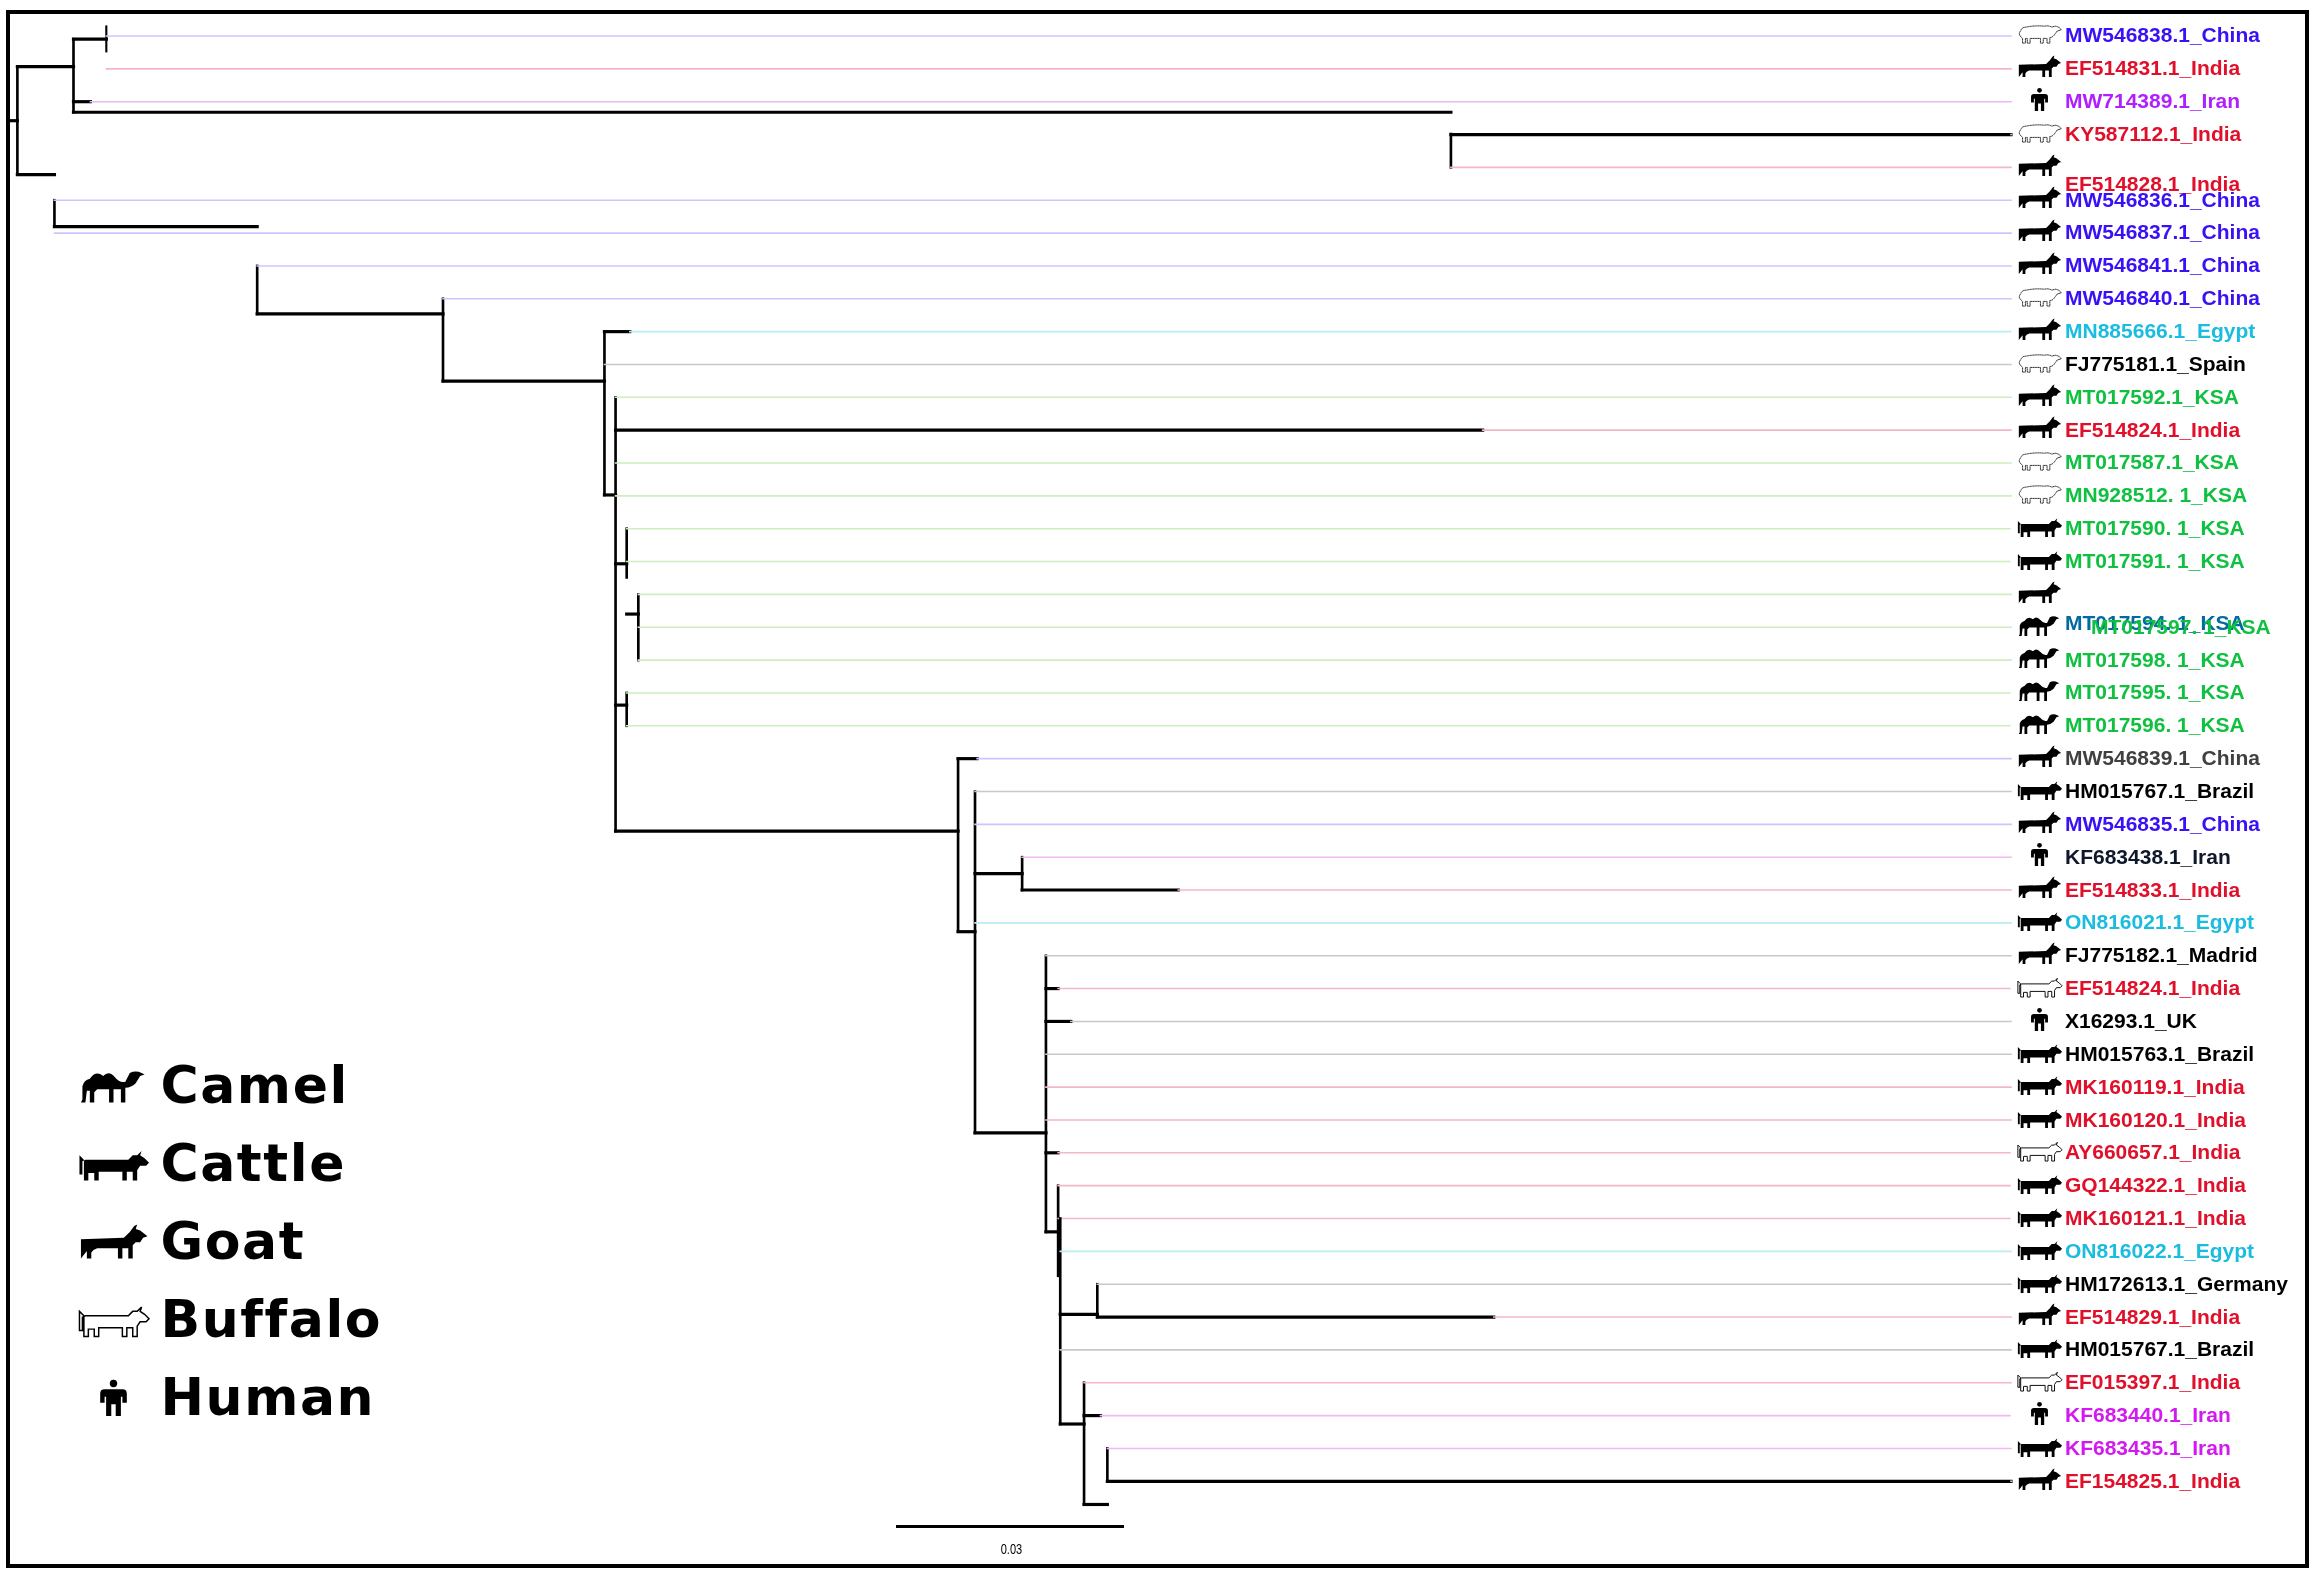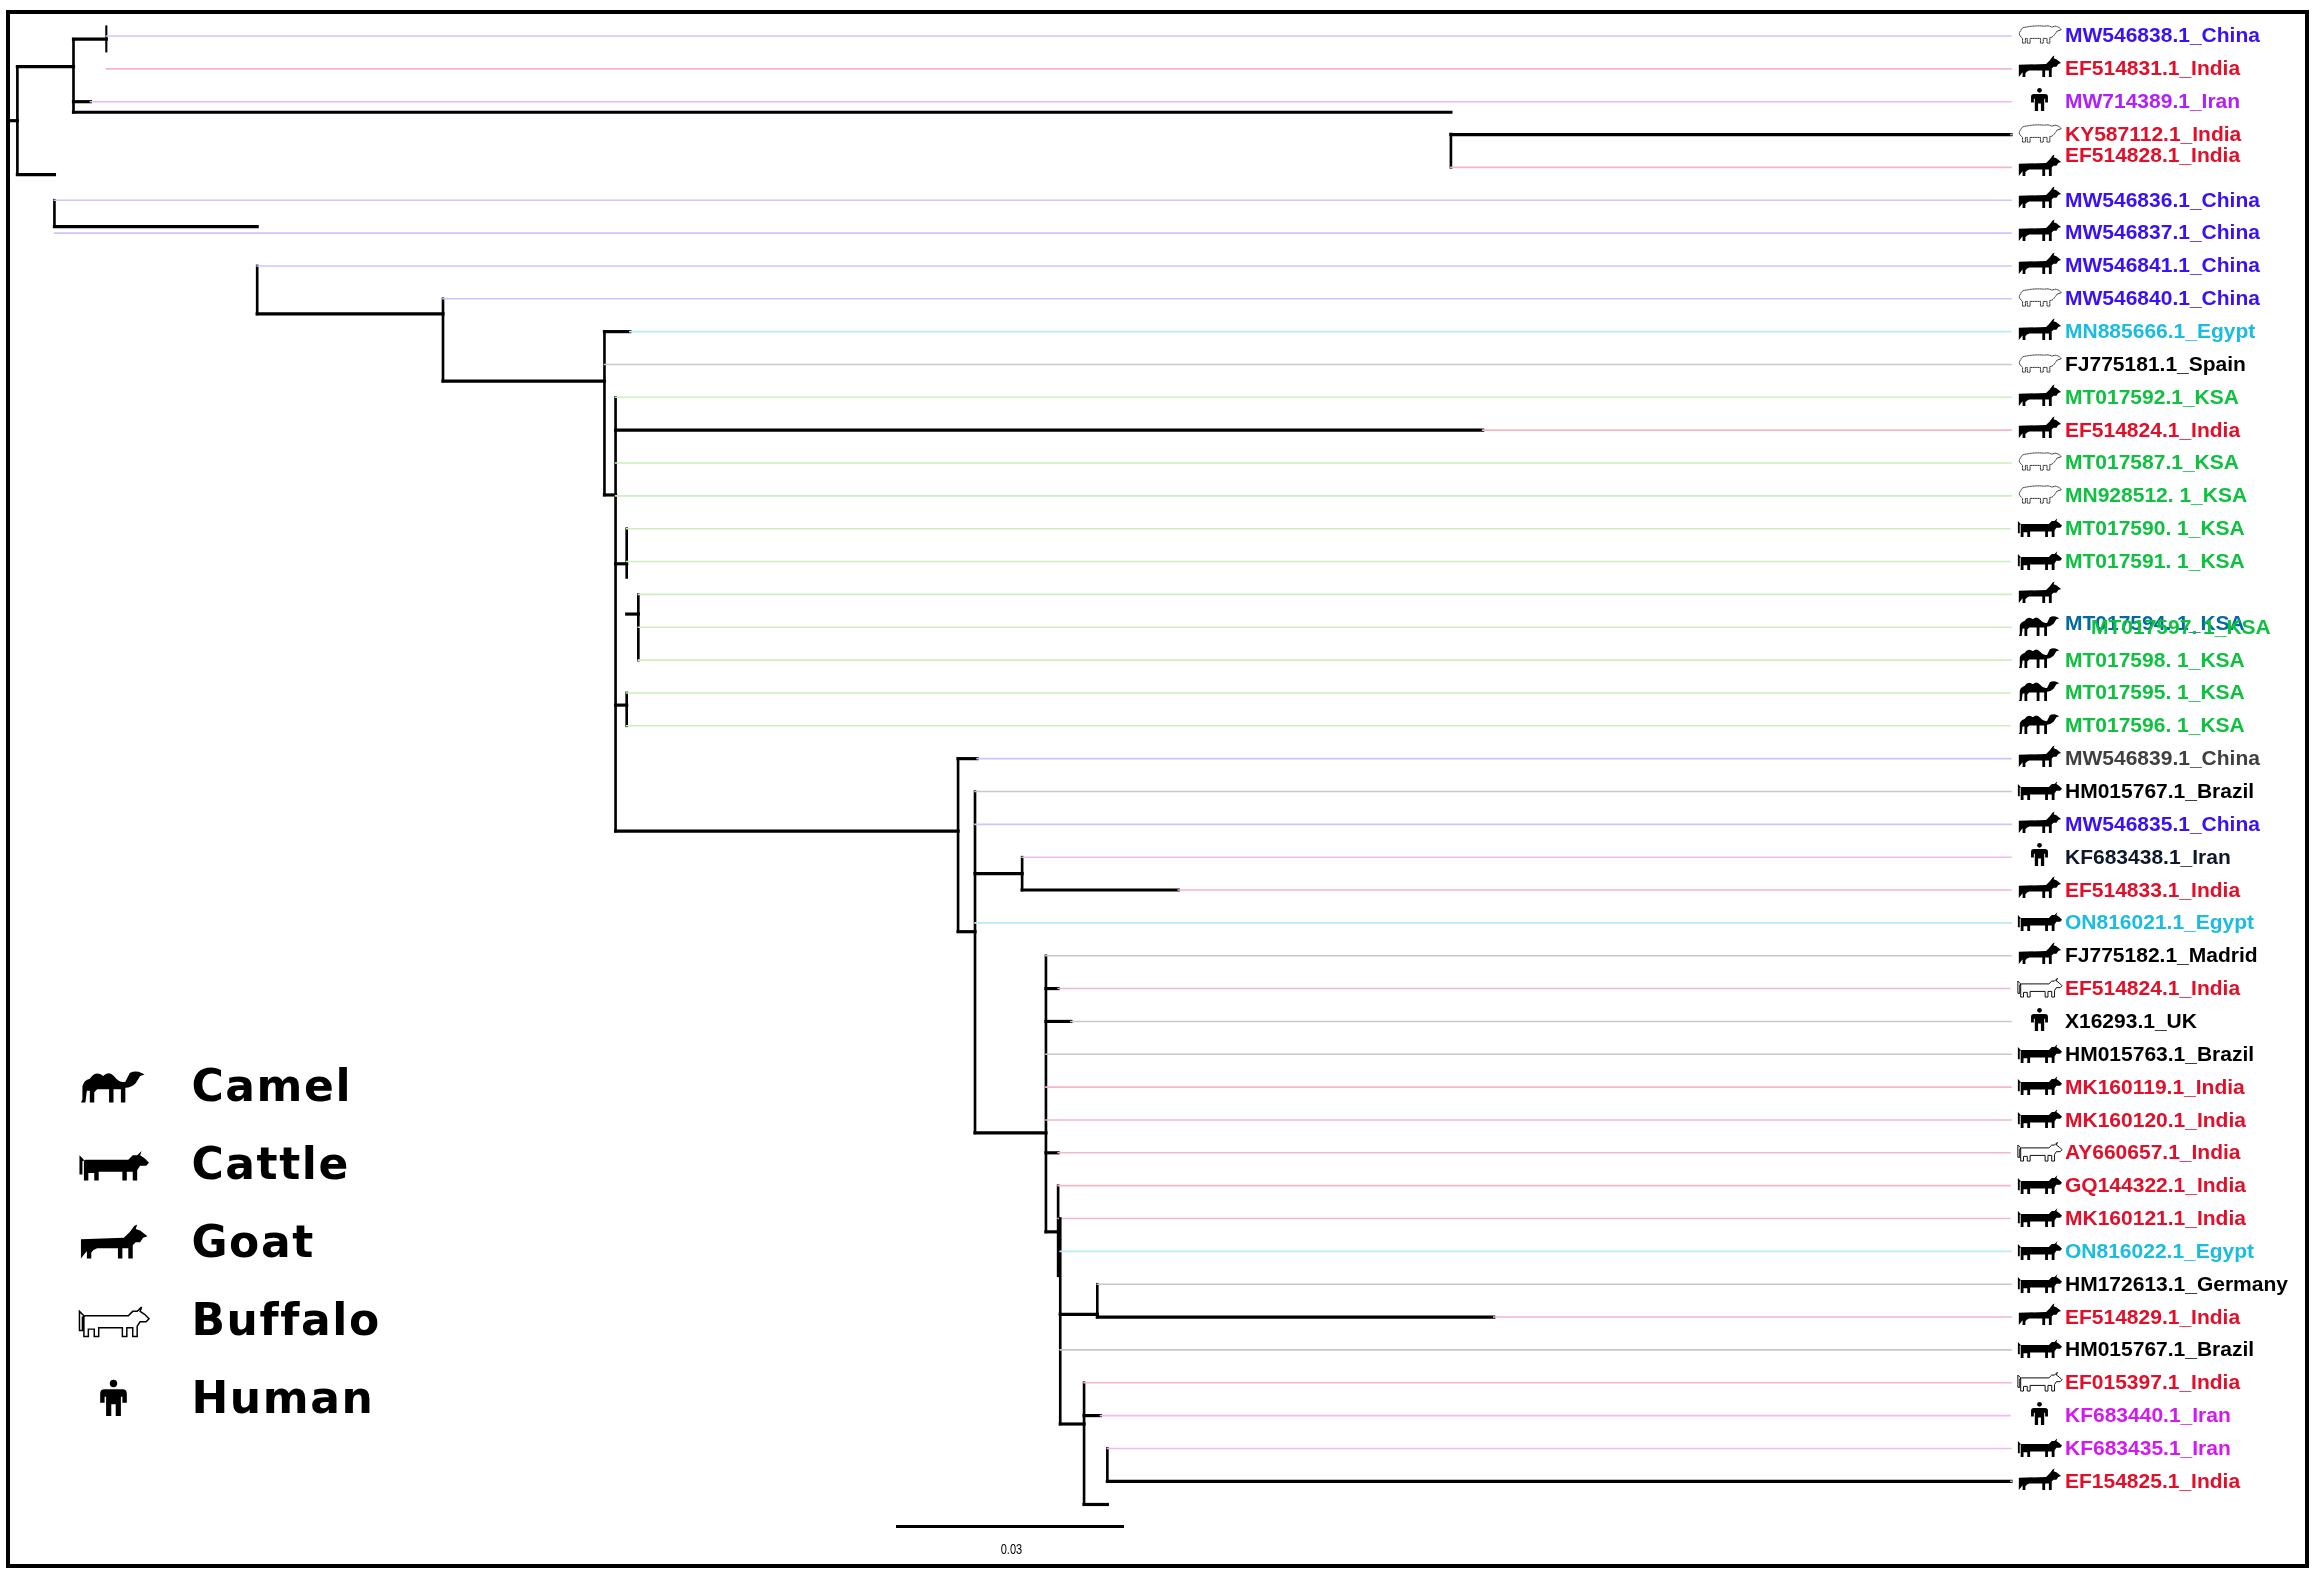--- a/index.html
+++ b/index.html
@@ -4,21 +4,21 @@
 <style>
   html,body{margin:0;padding:0;background:#fff;}
   body{width:2319px;height:1577px;position:relative;overflow:hidden;font-family:"Liberation Sans",sans-serif;}
   #frame{position:absolute;left:6.4px;top:10px;width:2295px;height:1550px;border:4.2px solid #000;box-sizing:content-box;}
   svg#tree{position:absolute;left:0;top:0;}
   .leaf-label{position:absolute;left:2065px;font-weight:bold;font-size:21px;line-height:23px;white-space:nowrap;}
   .leaf-icon{position:absolute;left:2016px;width:47px;height:26.5px;}
   .legend{position:absolute;left:74px;top:1046px;}
   .legend-item{display:flex;align-items:center;height:78px;}
   .legend-icon{width:79px;height:37px;margin-right:7.4px;}
-  .legend-label{font-family:"DejaVu Sans",sans-serif;font-weight:bold;font-size:44px;letter-spacing:1.6px;color:#000;margin-left:31px;}
+  .legend-label{font-family:"DejaVu Sans",sans-serif;font-weight:bold;font-size:52px;letter-spacing:1.6px;color:#000;}
   .scale-bar{position:absolute;left:896px;top:1525px;width:228px;height:2.6px;background:#000;}
   .scale-label{position:absolute;left:998px;top:1542px;font-size:13.8px;font-family:"Liberation Sans Narrow","Liberation Sans",sans-serif;color:#000;transform:scaleX(0.8);}
 </style>
 </head>
 <body>
 
 <div id="frame"></div>
 
 <svg id="tree" width="2319" height="1577" viewBox="0 0 4379 2979">
     <line x1="14" y1="228" x2="32" y2="228" stroke="#000" stroke-width="6" stroke-linecap="square"></line>
@@ -134,21 +134,21 @@
       <use href="#ico-human"></use>
     </svg>
     <span class="leaf-label" style="top: 89px; color: rgb(176, 32, 255);">MW714389.1_Iran</span>
     <svg class="leaf-icon" viewBox="0 0 100 50" style="top: 119px;">
       <use href="#ico-sheep"></use>
     </svg>
     <span class="leaf-label" style="top: 122px; color: rgb(224, 16, 42);">KY587112.1_India</span>
     <svg class="leaf-icon" viewBox="0 0 100 50" style="top: 152px;">
       <use href="#ico-goat"></use>
     </svg>
-    <span class="leaf-label" style="top: 143px; color: rgb(224, 16, 42);">EF514828.1_India</span>
+    <span class="leaf-label" style="top: 172px; color: rgb(224, 16, 42);">EF514828.1_India</span>
     <svg class="leaf-icon" viewBox="0 0 100 50" style="top: 184px;">
       <use href="#ico-goat"></use>
     </svg>
     <span class="leaf-label" style="top: 188px; color: rgb(58, 16, 245);">MW546836.1_China</span>
     <svg class="leaf-icon" viewBox="0 0 100 50" style="top: 217px;">
       <use href="#ico-goat"></use>
     </svg>
     <span class="leaf-label" style="top: 220px; color: rgb(58, 16, 245);">MW546837.1_China</span>
     <svg class="leaf-icon" viewBox="0 0 100 50" style="top: 250px;">
       <use href="#ico-goat"></use>

